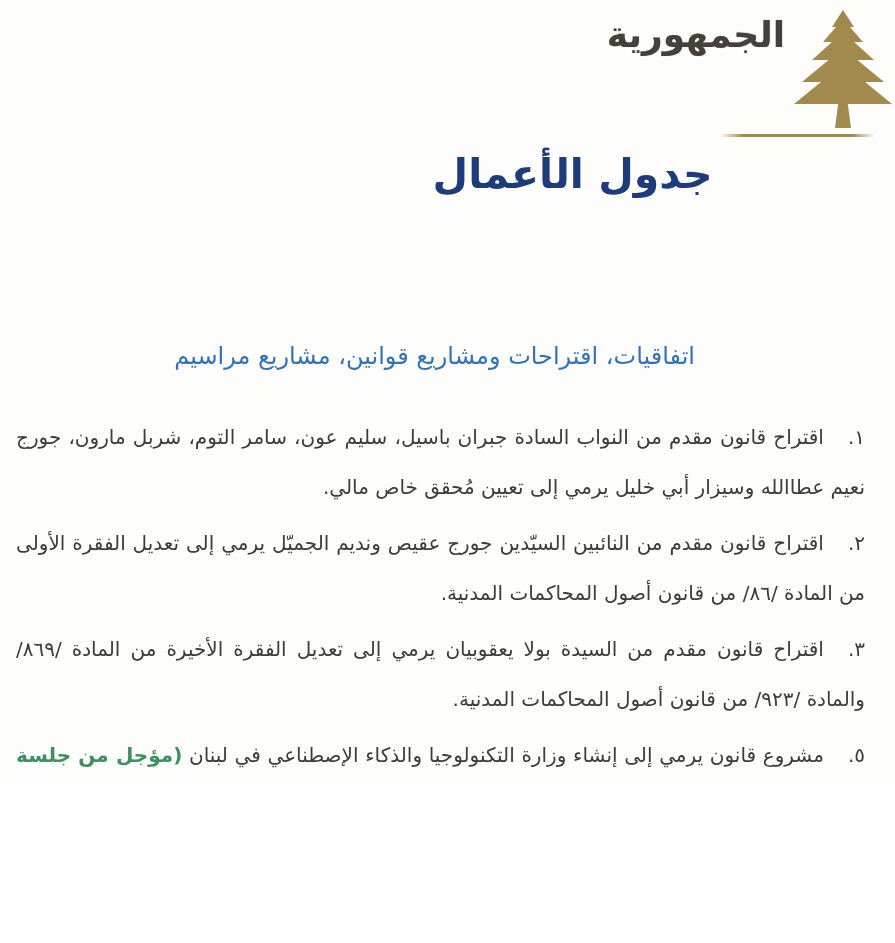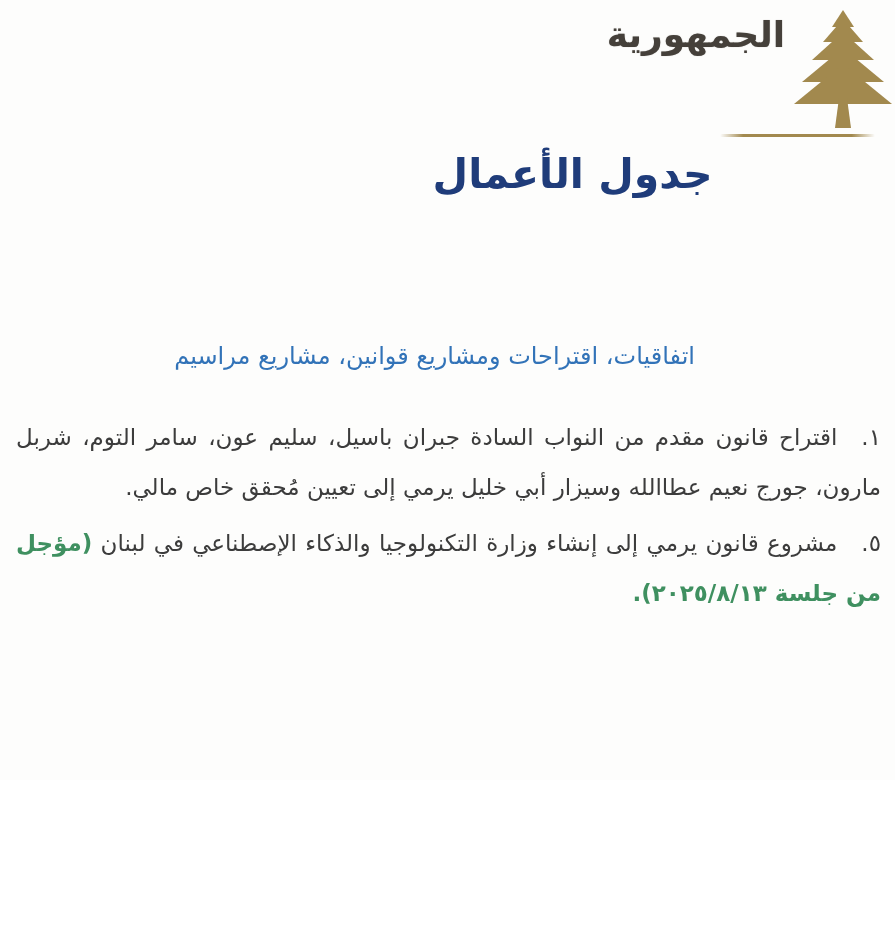--- a/index.html
+++ b/index.html
@@ -90,25 +90,25 @@
   }
 
   
   .agenda {
     position: absolute;
     top: 412px;
     right: 14px;
     left: 16px;
   }
   .agenda-item {
-    font-size: 23px;
+    font-size: 20px;
     line-height: 50px;
     color: var(--body_ink, #3C3C3C);
     text-align: justify;
-    margin: 0 0 6px 0;
+    margin: 0 16px 6px 0;
   }
   .item-marker {
     display: inline-block;
     margin-left: 24px;
   }
   .deferred {
     color: var(--deferred_green, #3F9060);
     font-weight: bold;
   }
 </style>
@@ -139,21 +139,27 @@
   <h1 class="doc-title">جدول الأعمال</h1>
 
   <h2 class="section-heading">اتفاقيات، اقتراحات ومشاريع قوانين، مشاريع مراسيم</h2>
 
   <div class="agenda">
 
     <p class="agenda-item">
       <span class="item-marker">١.</span><span>اقتراح قانون مقدم من النواب السادة جبران باسيل، سليم عون، سامر التوم، شربل مارون، جورج نعيم عطاالله وسيزار أبي خليل يرمي إلى تعيين مُحقق خاص مالي.</span>
     </p>
 
+    <p class="agenda-item">
+      <span class="item-marker">٢.</span><span>اقتراح قانون مقدم من النائبين السيّدين جورج عقيص ونديم الجميّل يرمي إلى تعديل الفقرة الأولى من المادة /٨٦/ من قانون أصول المحاكمات المدنية.</span>
+    </p>
 
+    <p class="agenda-item">
+      <span class="item-marker">٣.</span><span>اقتراح قانون مقدم من السيدة بولا يعقوبيان يرمي إلى تعديل الفقرة الأخيرة من المادة /٨٦٩/ والمادة /٩٢٣/ من قانون أصول المحاكمات المدنية.</span>
+    </p>
 
 
     <p class="agenda-item">
       <span class="item-marker">٥.</span><span>مشروع قانون يرمي إلى إنشاء وزارة التكنولوجيا والذكاء الإصطناعي في لبنان </span><span class="deferred">(مؤجل من جلسة ٢٠٢٥/٨/١٣).</span>
     </p>
 
   </div>
 </div>
 
 </body></html>

